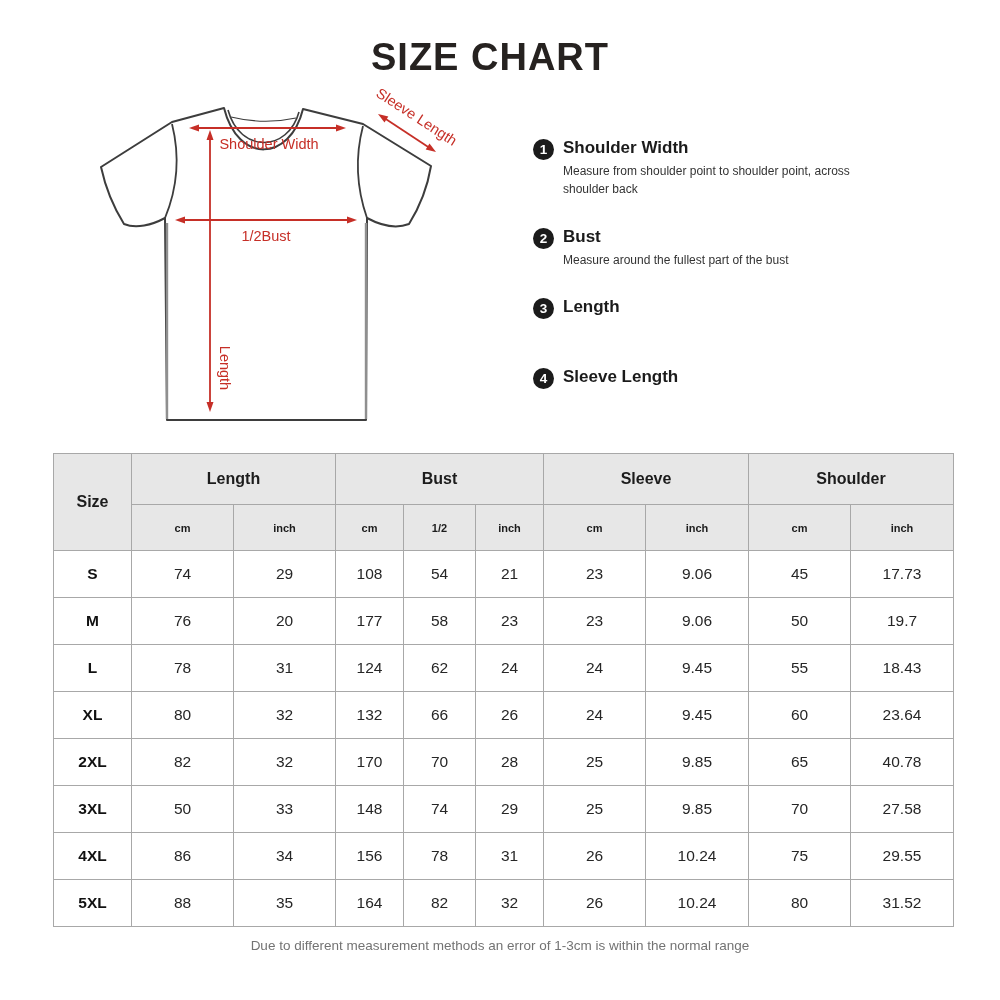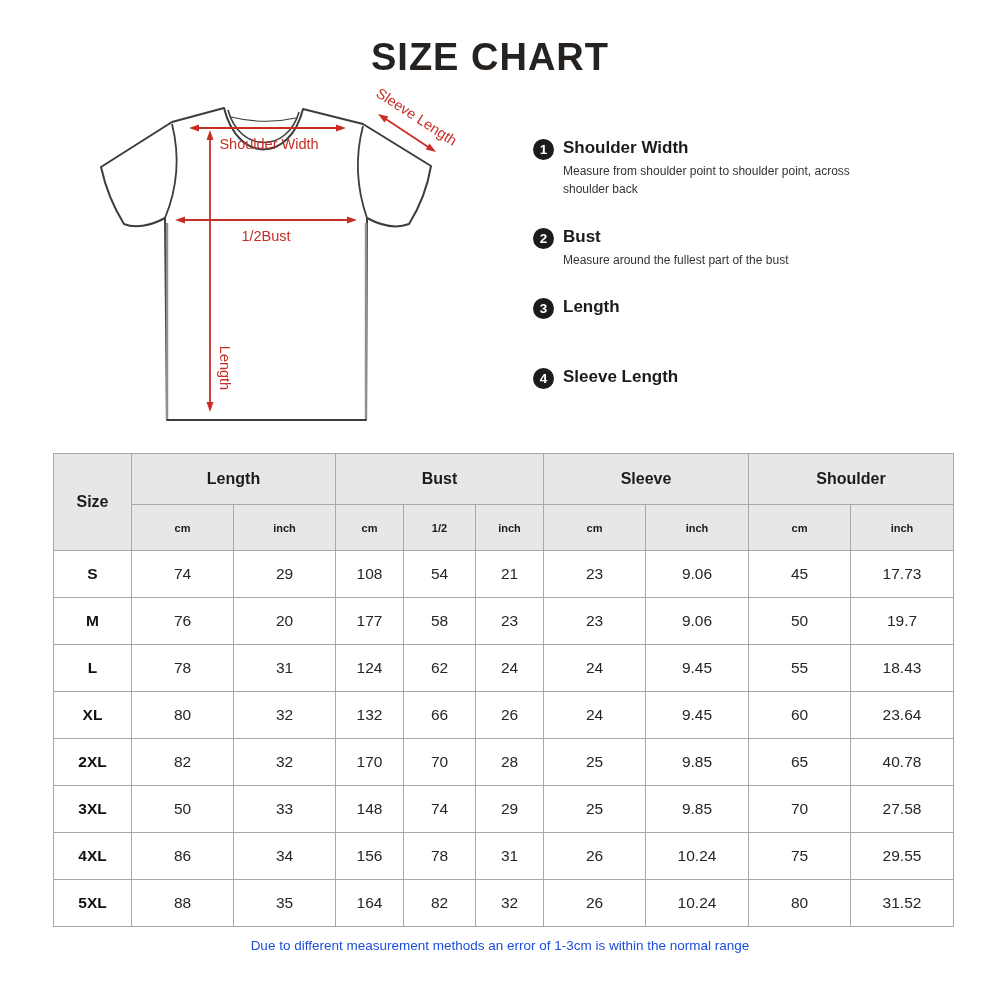--- a/index.html
+++ b/index.html
@@ -24,21 +24,21 @@
   
   table.size-table{position:absolute;left:53px;top:453px;width:900px;border-collapse:collapse;table-layout:fixed;}
   .size-table th,.size-table td{border:1px solid #a8a8a8;text-align:center;vertical-align:middle;padding:0;}
   .size-table thead th{background:#e7e7e7;font-weight:bold;color:#1c1c1c;font-size:16px;}
   .size-table thead tr.group-row th{height:50px;}
   .size-table thead tr.unit-row th{height:45px;font-size:11px;}
   .size-table tbody td{height:46px;font-size:15.5px;color:#262626;background:#ffffff;}
   .size-table tbody td.size-cell{font-weight:bold;color:#111111;}
   
   .notes{position:absolute;top:938px;left:0;width:1000px;text-align:center;}
-  .notes p{margin:0 0 7px 0;font-size:13.5px;color:#1d4ed8;}
+  .notes p{margin:0 0 7px 0;font-size:13.5px;color:#737373;}
 </style>
 </head>
 <body>
 
 <div class="page">
 
   <div class="title">SIZE CHART</div>
 
   <div class="diagram">
     <svg width="500" height="445" viewBox="0 0 500 445">

